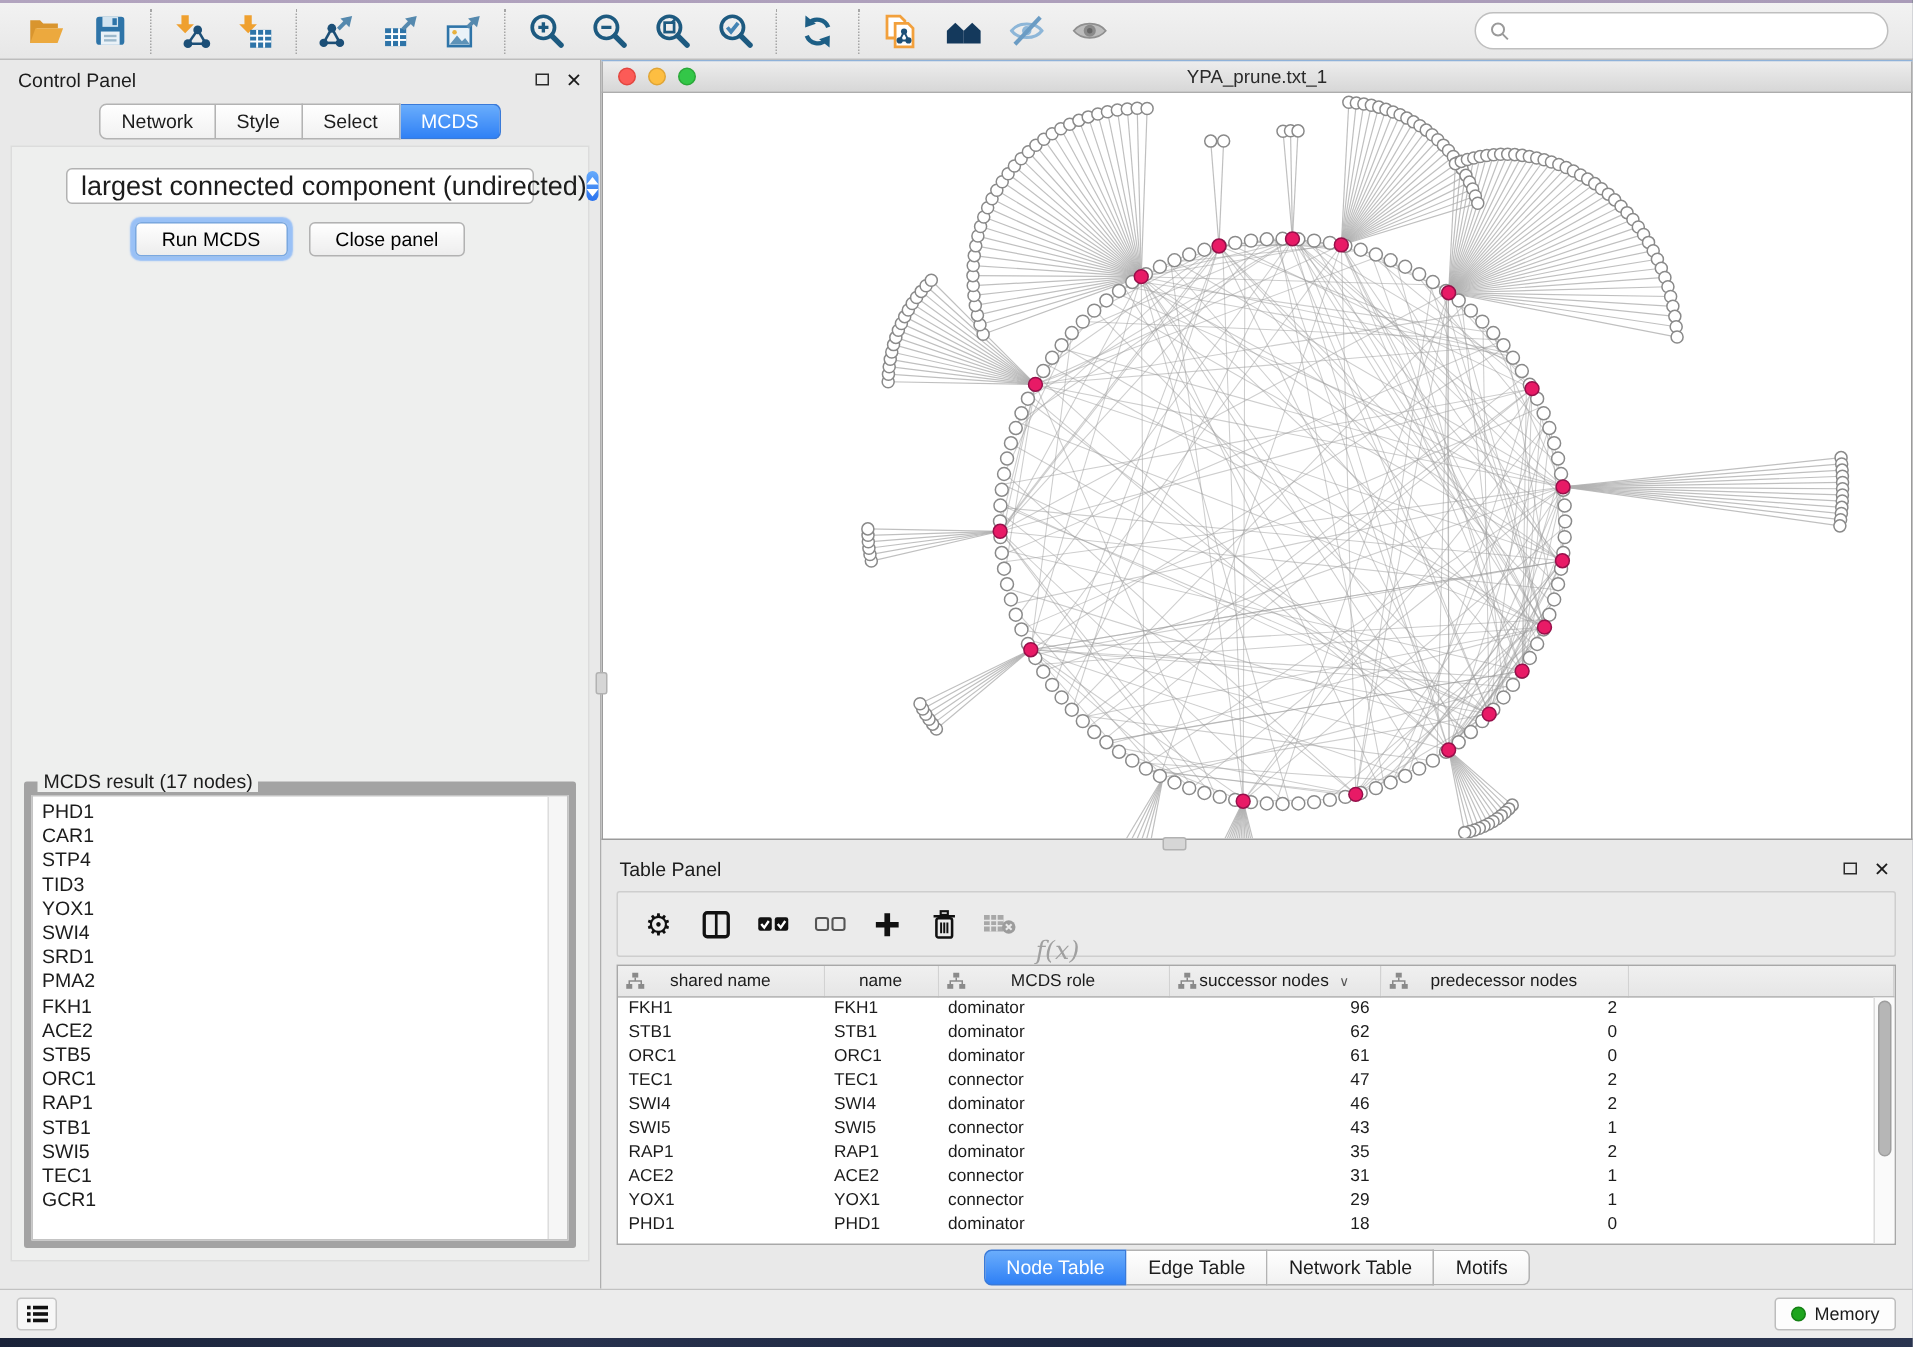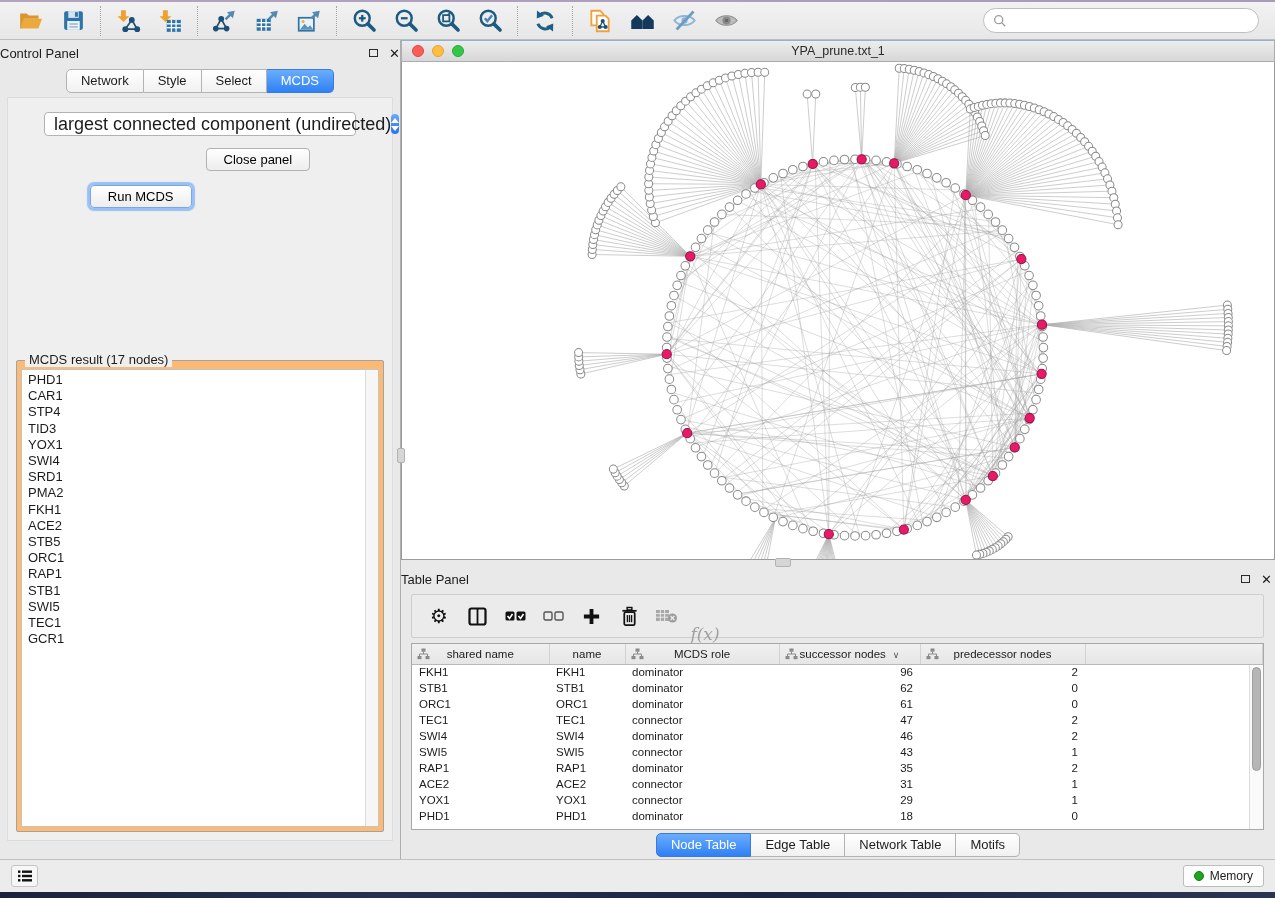--- a/index.html
+++ b/index.html
@@ -19,21 +19,21 @@
   .vsep { border-left:1px dotted #a6a6a6; height:30px; margin:0 6px; }
   .searchbox { margin-left:auto; margin-right:6px; width:276px; height:25px; background:#fff;
                border:1px solid #bfbfbf; border-radius:13px; display:flex; align-items:center; padding:0 9px; }
   .searchbox input { border:none; outline:none; flex:1; font-size:12px; background:transparent; margin-left:6px; }
 
   
   .main { flex:1; display:flex; min-height:0; position:relative; }
 
   
   .cpanel { width:401px; flex:none; background:#e9e9e9; border-right:1px solid #aeaeae; display:flex; flex-direction:column; }
-  .panel-head { height:26px; display:flex; align-items:center; padding:0 0; }
+  .panel-head { height:26px; display:flex; align-items:center; padding:0 12px; }
   .panel-title { font-size:13px; }
   .panel-head .ctrls { margin-left:auto; display:flex; align-items:center; gap:11px; }
   .float-ico { width:9px; height:8px; border:1.6px solid #2b2b2b; display:inline-block; }
   .close-ico { font-size:13px; font-weight:bold; color:#1b1b1b; line-height:1; }
   .seg { display:flex; justify-content:center; margin:3px 0 2px; }
   .seg .tab { background:linear-gradient(#ffffff,#f1f1f1); border:1px solid #b3b3b3; border-left:none;
               padding:3px 14px 4px; font-size:13px; cursor:default; }
   .seg .tab:first-child { border-left:1px solid #b3b3b3; border-radius:5px 0 0 5px; }
   .seg .tab:last-child { border-radius:0 5px 5px 0; }
   .seg .tab.sel { background:linear-gradient(#6aadfc,#2f80f5); border-color:#3a7ad8; color:#fff; }
@@ -44,23 +44,23 @@
                 display:flex; align-items:center; padding-left:2px; }
   .mac-select .val { flex:1; padding-left:7px; font-size:18px; white-space:nowrap; }
   .mac-stepper { width:18px; height:20px; margin-right:1px; border-radius:4px;
                  background:linear-gradient(#66abfc,#2a72ee); display:flex; flex-direction:column;
                  align-items:center; justify-content:center; gap:3px; }
   .tri-up { width:0; height:0; border-left:4px solid transparent; border-right:4px solid transparent; border-bottom:5px solid #fff; }
   .tri-dn { width:0; height:0; border-left:4px solid transparent; border-right:4px solid transparent; border-top:5px solid #fff; }
   .btnrow { display:flex; justify-content:center; gap:14px; margin-top:12px; }
   .mac-btn { height:23px; padding:0 17px; font-size:13px; background:linear-gradient(#ffffff,#ededed);
              border:1px solid #b2b2b2; border-radius:4px; font-family:inherit; }
-  .mac-btn.focused { box-shadow:0 0 1px 3px rgba(107,168,250,.65); border-color:#7aa8e0;margin-top:37px; }
+  .mac-btn.focused { box-shadow:0 0 1px 3px rgba(107,168,250,.65); border-color:#7aa8e0; }
   .groupbox { margin-top:auto; position:relative; border:1px solid #a3a3a3; border-radius:2px;
-              height:472px; padding:8px 4px 4px; background:#fdba74; }
+              height:311px; padding:8px 4px 4px; background:#a3a3a3; }
   .groupbox .legend { position:absolute; top:-9px; left:8px; background:#eeefee; padding:0 4px; font-size:13px; }
   .mcds-list { height:100%; background:#fff; border:1px solid #c4c4c4; position:relative; overflow:hidden;
                padding:2px 0 0 6px; }
   .mcds-list .sctrack { position:absolute; top:0; right:0; bottom:0; width:13px; background:#f6f6f6; border-left:1px solid #ddd; }
   .mcds-item { font-size:13px; line-height:16.2px; }
 
   
   .v-handle { position:absolute; left:397px; top:408px; width:8px; height:15px; background:#d6d6d6;
               border:1px solid #b2b2b2; border-radius:2px; z-index:5; }
 

